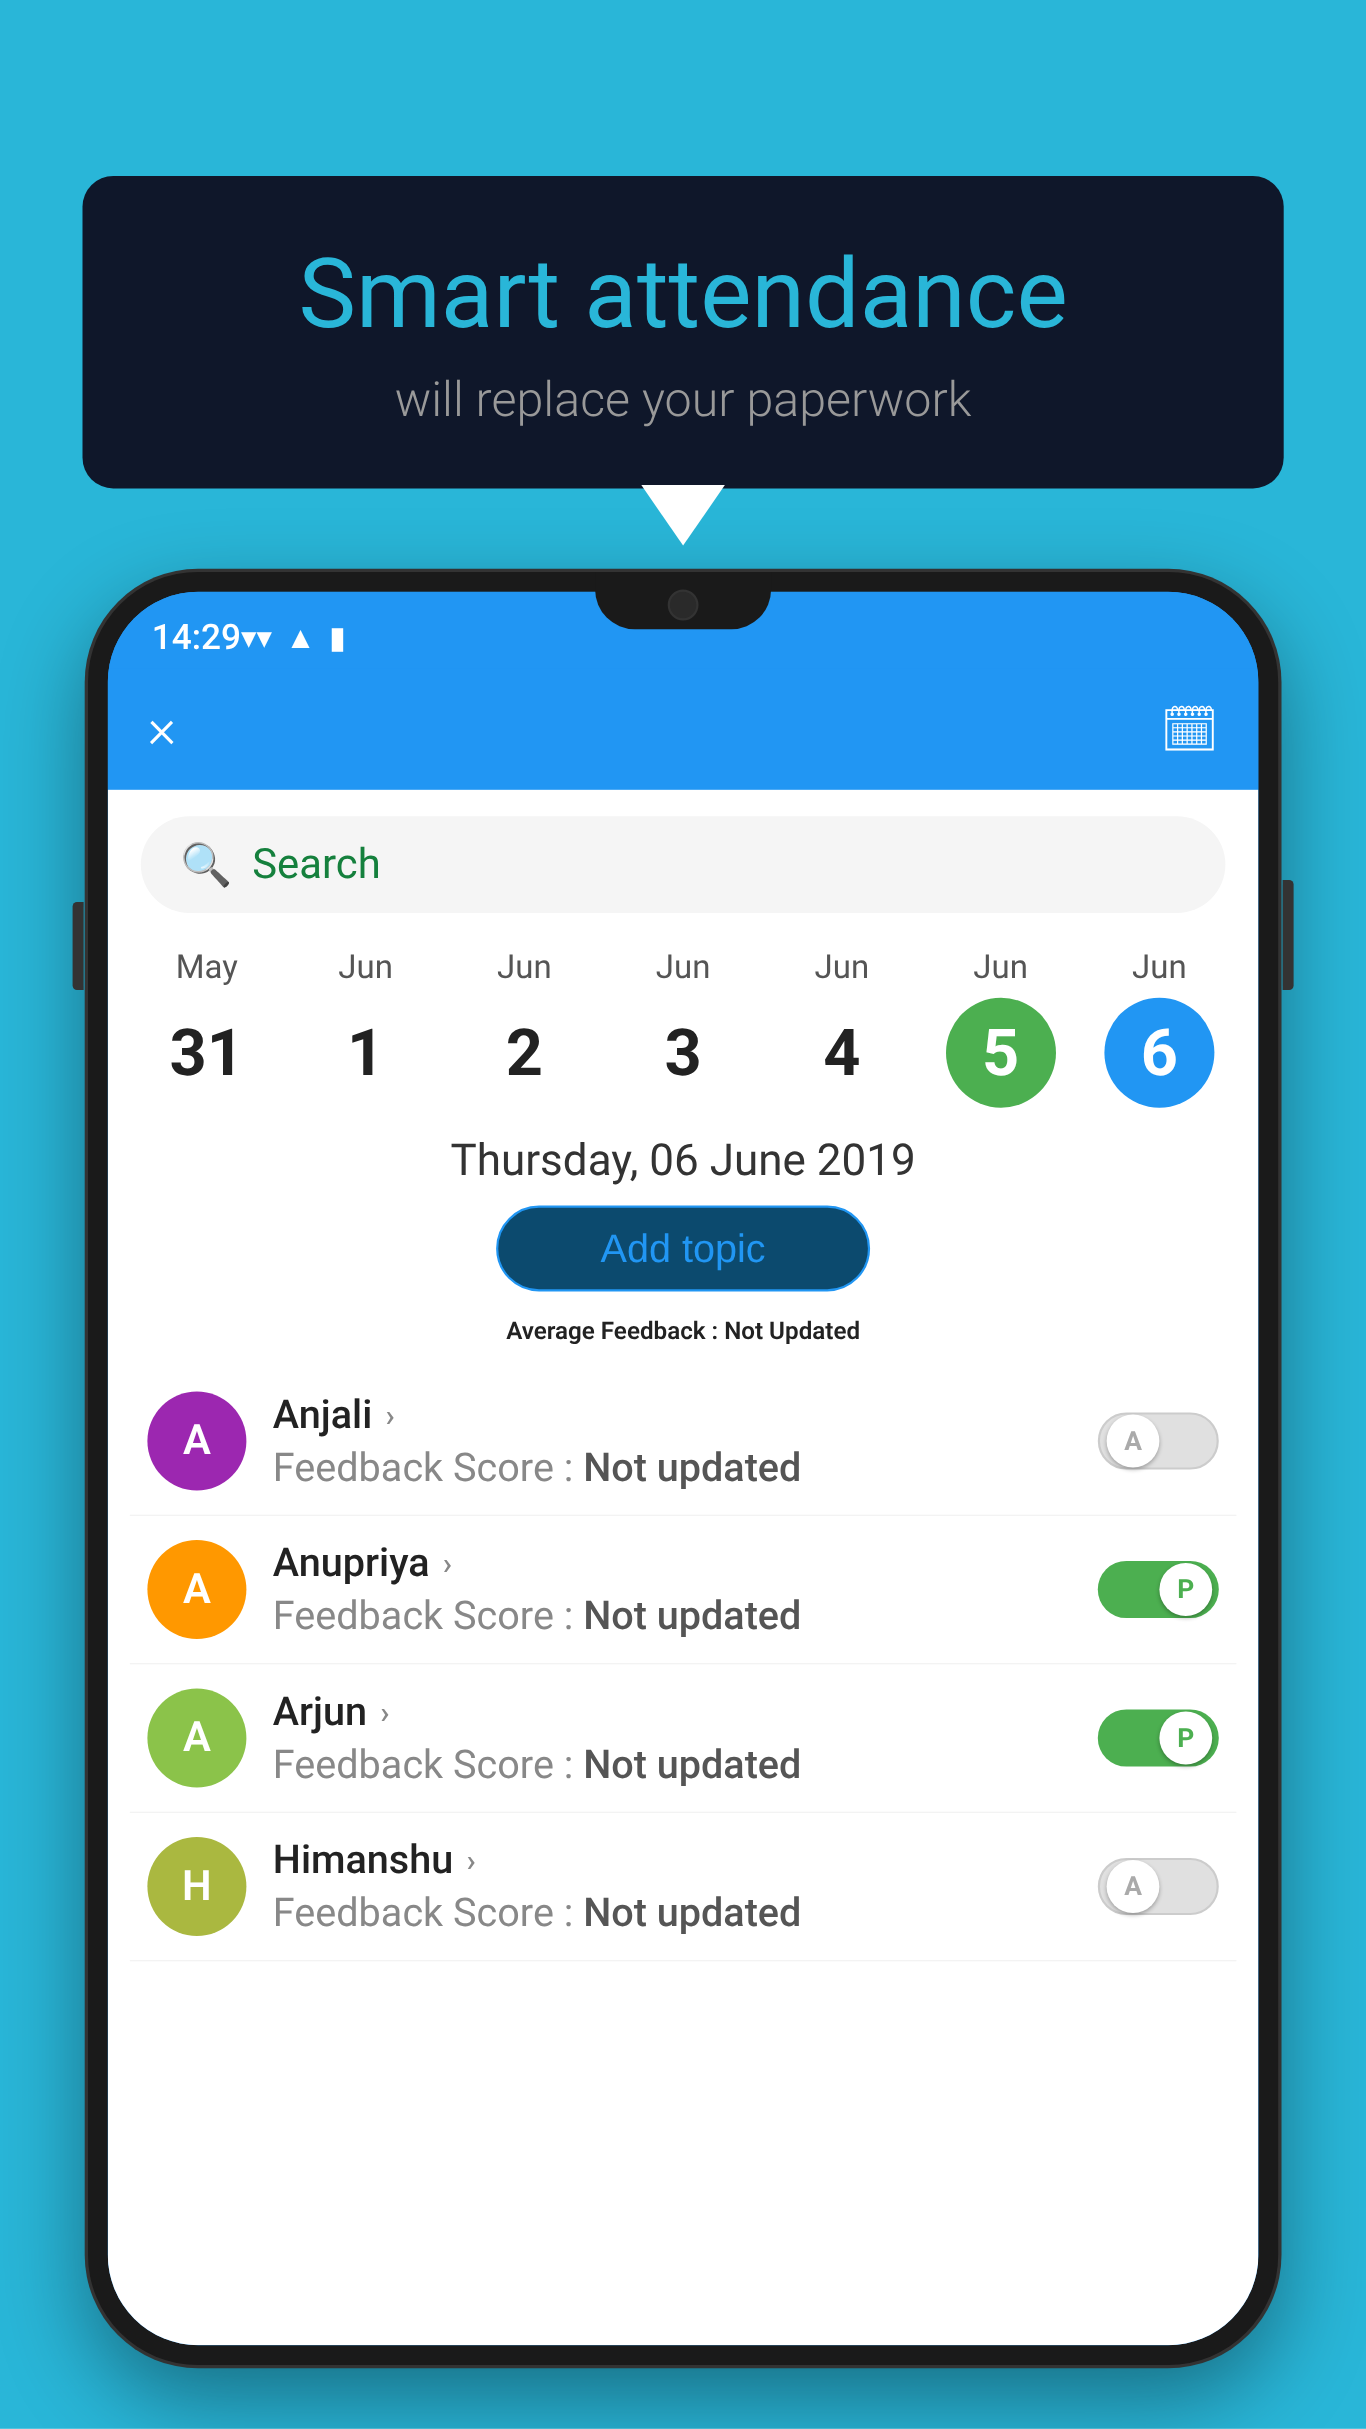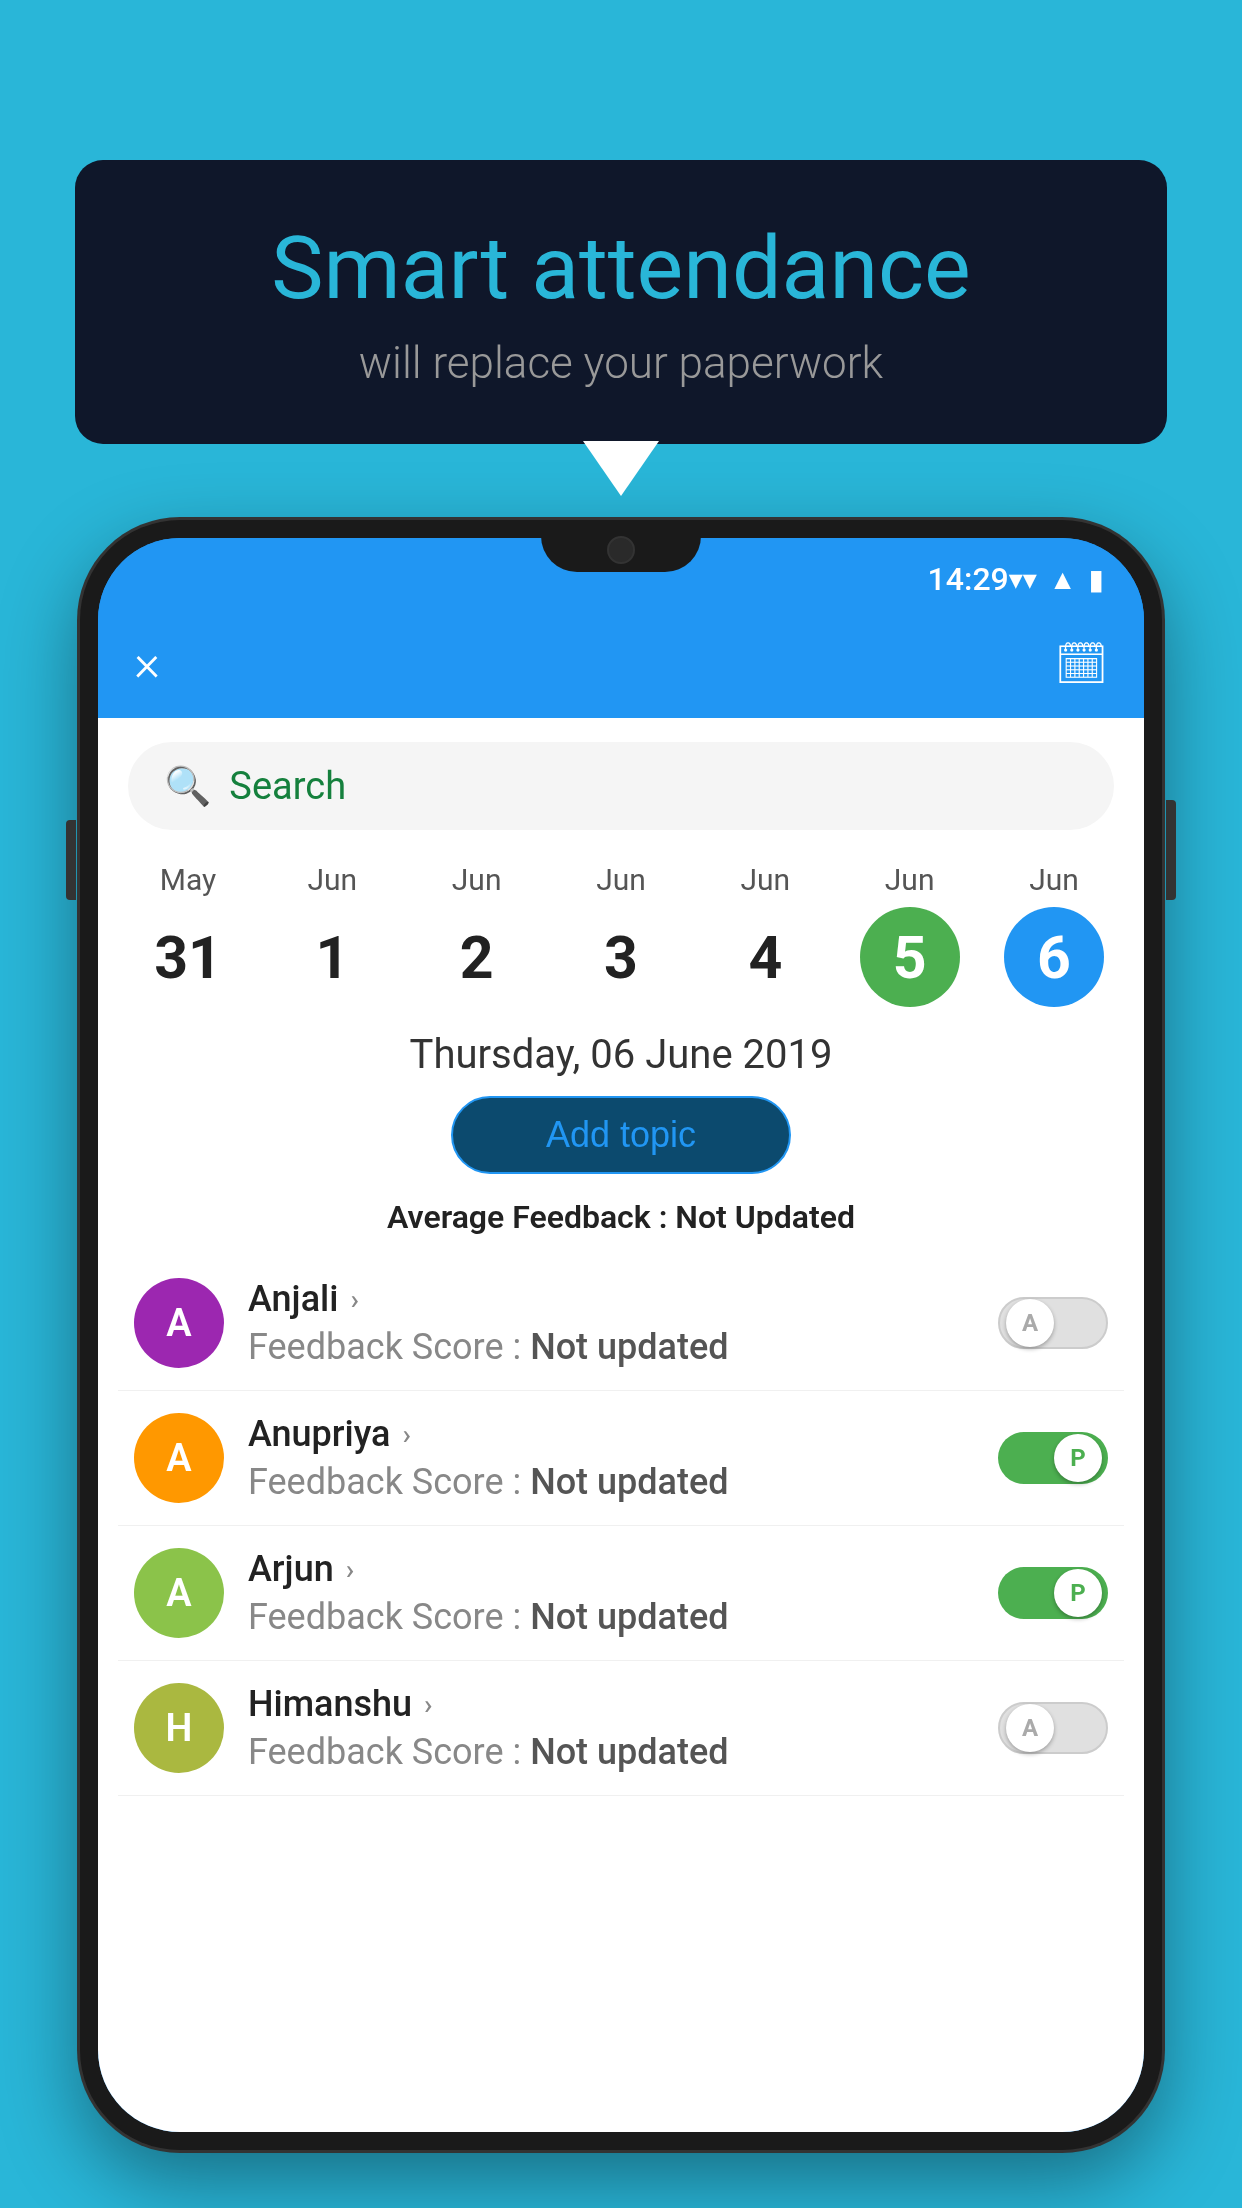--- a/index.html
+++ b/index.html
@@ -121,21 +121,21 @@
       z-index: 101;
     }
 
     
     .status-bar {
       position: relative;
       height: 70px;
       background: #2196f3;
       display: flex;
       align-items: center;
-      justify-content: flex-end;
+      justify-content: flex-start;
       padding: 0 40px;
       z-index: 50;
     }
     .status-time {
       color: white;
       font-size: 32px;
       font-weight: 500;
       padding-top: 12px;
     }
     .status-icons {
@@ -261,21 +261,21 @@
       color: #2196f3;
       font-size: 36px;
       cursor: pointer;
       text-align: center;
       width: 340px;
     }
 
     
     .avg-feedback {
       text-align: center;
-      font-size: 32px;
+      font-size: 22px;
       color: #888;
       margin-bottom: 20px;
     }
     .avg-feedback span {
       color: #222;
       font-weight: 600;
     }
 
     
     .student-list {

